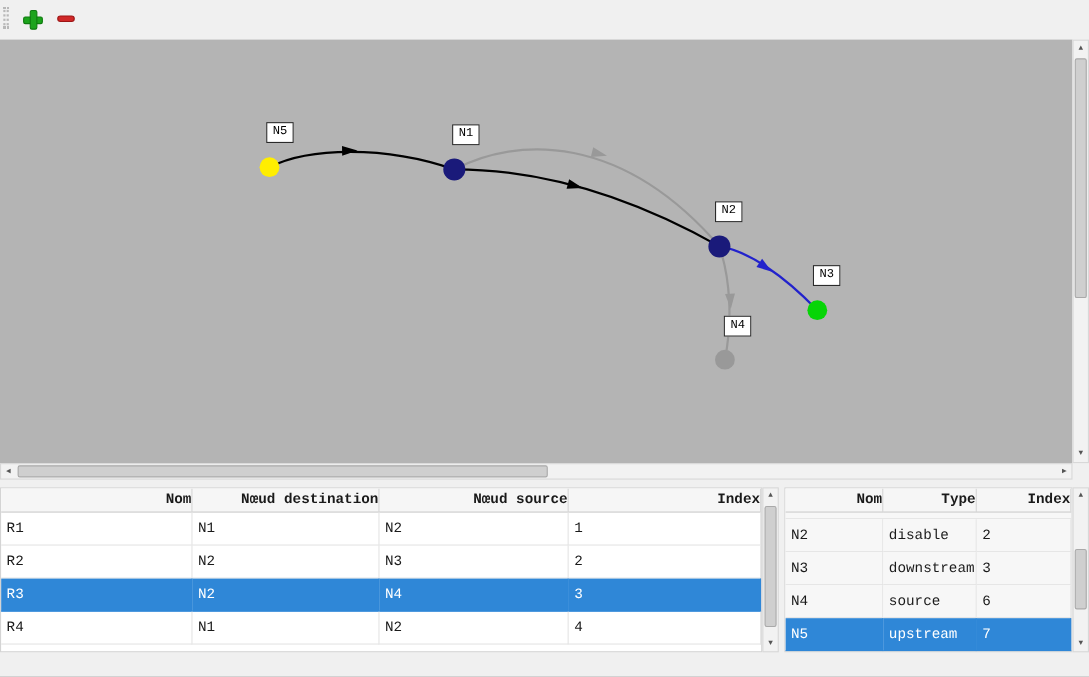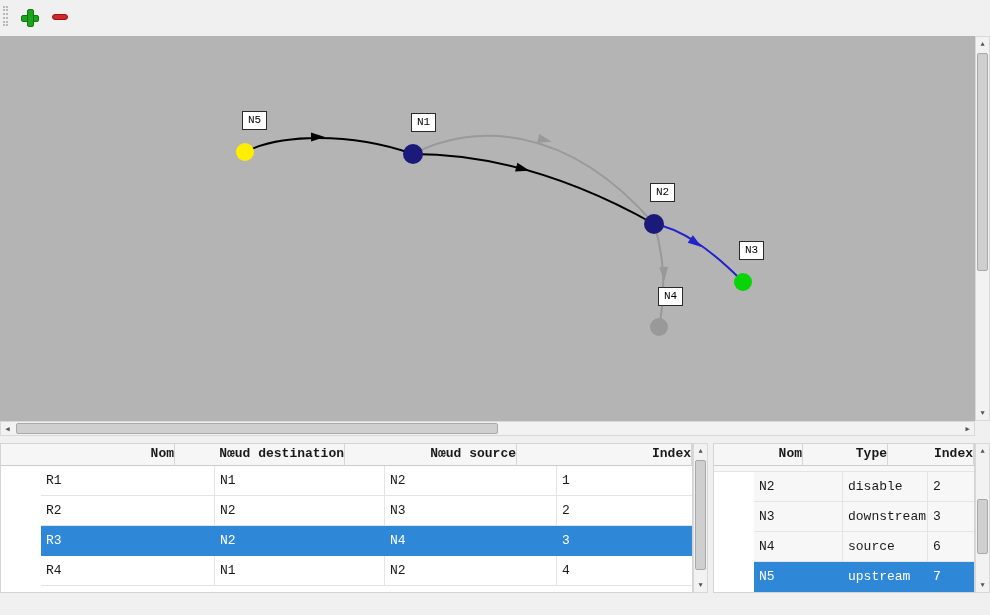--- a/index.html
+++ b/index.html
@@ -38,21 +38,21 @@
   .hscroll .sarrow.left { left: 0; top: 0; }
   .hscroll .sarrow.right { right: 0; top: 0; }
   .vthumb { position: absolute; left: 1px; width: 11px; background: #cfcfcf; border: 1px solid #a9a9a9; border-radius: 2px; }
   .hthumb { position: absolute; top: 1px; height: 11px; background: #cfcfcf; border: 1px solid #a9a9a9; border-radius: 2px; }
 
   
   .table { position: absolute; background: #ffffff; border: 1px solid #d4d4d4; overflow: hidden; }
   .thead { display: grid; height: 22px; background: #f6f6f6; }
   .th { font-weight: bold; font-size: 13px; line-height: 20px; text-align: right;
         border-right: 1px solid #d6d6d6; border-bottom: 1px solid #cccccc; cursor: pointer; color:#1a1a1a; }
-  .trow { display: grid; height: 30px; margin-left: 40px; }
+  .trow { display: grid; height: 30px; }
   .td { font-size: 13px; line-height: 29px; padding-left: 5px; color: #1a1a1a;
         border-right: 1px solid #e4e4e4; border-bottom: 1px solid #e4e4e4;
         white-space: nowrap; overflow: hidden; }
   .routes .thead, .routes .trow { grid-template-columns: 174px 170px 172px 175px; }
   .nodes .thead, .nodes .trow { grid-template-columns: 89px 85px 86px; }
   .nodes .td { background: #f7f7f7; }
   .trow.selected .td { background: #2f87d7; color: #ffffff; border-right-color: #2f87d7; border-bottom-color: #2f87d7; }
   .sliver { height: 6px; border-bottom: 1px solid #e4e4e4; background: #f7f7f7; }
 </style>
 </head>

